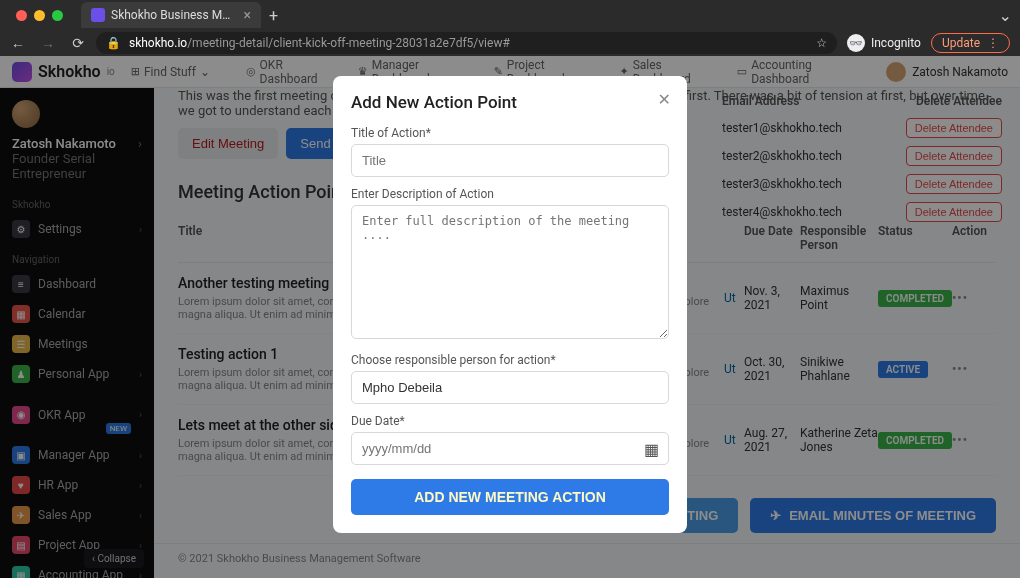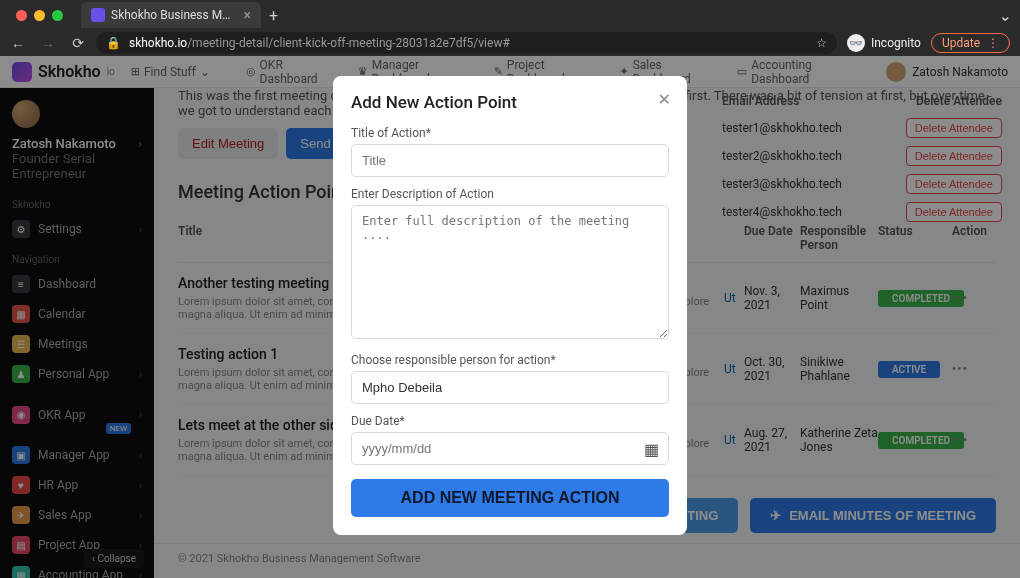--- a/index.html
+++ b/index.html
@@ -66,21 +66,21 @@
 .ap-header { display: flex; font-size: 12px; font-weight: 600; color: #555; padding: 10px 0; border-bottom: 1px solid #e5e5e5; }
 .col-title { flex: 1; }
 .col-due { width: 56px; }
 .col-resp { width: 78px; }
 .col-status { width: 74px; }
 .col-action { width: 44px; }
 .ap-row { display: flex; padding: 12px 0; border-bottom: 1px solid #eee; font-size: 12px; align-items: center; }
 .ap-title { font-size: 14px; font-weight: 500; color: #222; margin-bottom: 4px; }
 .ap-desc { color: #888; font-size: 11px; }
 .ap-ut { width: 20px; color: #0369a1; }
-.status-badge { padding: 3px 14px; border-radius: 3px; font-size: 10px; font-weight: 600; color: #fff; display: inline-block; }
+.status-badge { padding: 3px 8px; border-radius: 3px; font-size: 10px; font-weight: 600; color: #fff; display: inline-block; }
 .status-completed { background: #3ab54a; }
 .status-active { background: #2e7be8; }
 .action-dots { color: #888; font-weight: bold; letter-spacing: 1px; }
 
 
 .attendees { position: absolute; top: 0; right: 18px; width: 280px; font-size: 12px; }
 .att-header { display: flex; font-weight: 600; color: #555; padding: 6px 0; }
 .att-email-col { flex: 1; }
 .att-del-col { width: 110px; text-align: right; }
 .att-row { display: flex; padding: 4px 0; align-items: center; }
@@ -97,21 +97,21 @@
 
 .backdrop { position: absolute; top: 56px; left: 0; right: 0; bottom: 0; background: rgba(0,0,0,0.45); }
 .modal { position: absolute; top: 76px; left: 50%; transform: translateX(-50%); width: 354px; background: #fff; border-radius: 8px; padding: 16px 18px 18px; }
 .modal-title { font-size: 17px; font-weight: 500; color: #222; margin-bottom: 14px; }
 .modal-close { position: absolute; top: 14px; right: 16px; color: #888; font-size: 16px; cursor: pointer; }
 .form-label { font-size: 12px; color: #555; margin-bottom: 4px; margin-top: 10px; display: block; }
 .form-input { width: 100%; border: 1px solid #d8d8d8; border-radius: 5px; padding: 8px 10px; font-size: 13px; background: #fff; color: #333; }
 .form-textarea { width: 100%; border: 1px solid #d8d8d8; border-radius: 5px; padding: 8px 10px; font-size: 12px; height: 134px; resize: vertical; background: #fff; }
 .date-wrap { position: relative; }
 .date-icon { position: absolute; right: 10px; top: 50%; transform: translateY(-50%); color: #555; }
-.modal-submit { width: 100%; background: #2e7be8; color: #0f172a; border: none; padding: 10px; border-radius: 5px; font-size: 16px; font-weight: 600; margin-top: 14px; cursor: pointer; }
+.modal-submit { width: 100%; background: #2e7be8; color: #fef9c3; border: none; padding: 10px; border-radius: 5px; font-size: 14px; font-weight: 600; margin-top: 14px; cursor: pointer; }
 </style>
 </head>
 <body>
 
 <div class="browser-chrome">
   <div class="tab-bar">
     <div class="traffic-lights">
       <div class="tl red"></div>
       <div class="tl yellow"></div>
       <div class="tl green"></div>

